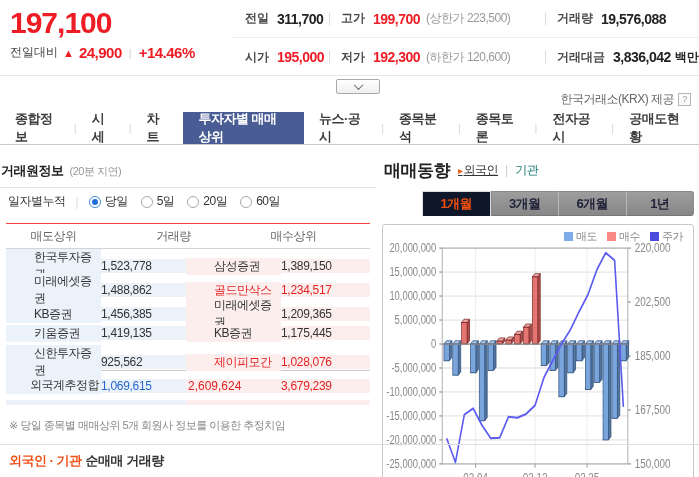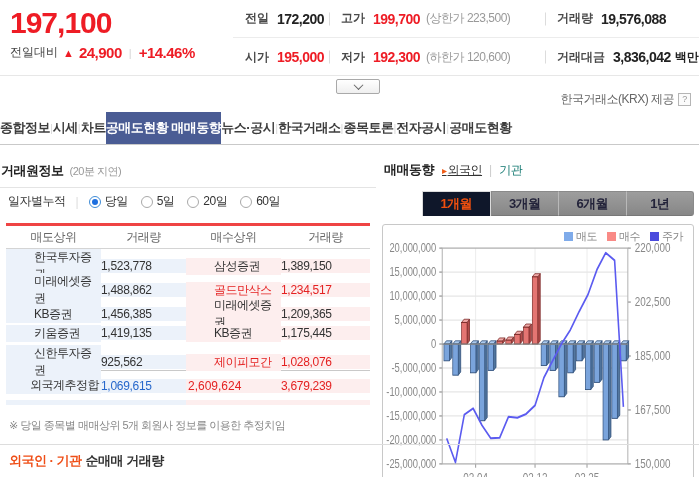--- a/index.html
+++ b/index.html
@@ -34,21 +34,21 @@
       display:flex; align-items:center; justify-content:center; cursor:pointer; }
   .chev { width:7px; height:7px; border-left:1px solid #666; border-bottom:1px solid #666;
           transform:rotate(-45deg) translate(1px,-1px); }
   .provider { position:absolute; right:8px; top:91px; color:#666; font-size:12px; display:flex; align-items:center; gap:4px; letter-spacing:-0.5px;}
   .help-ico { display:inline-block; width:13px; height:13px; border:1px solid #b5b5b5; color:#999;
               font-size:9px; line-height:11px; text-align:center; background:#fbfbfb; }
 
   
   .tabbar { position:absolute; left:0; top:112px; right:0; height:33px; border-bottom:1px solid #c9c9c9;
             display:flex; align-items:stretch; }
-  .tab { display:flex; align-items:center; padding:0 0; font-size:13px; font-weight:bold; color:#3c3c3c;
+  .tab { display:flex; align-items:center; padding:0 15px; font-size:13px; font-weight:bold; color:#3c3c3c;
          cursor:pointer; letter-spacing:-0.5px; }
   .tab.active { background:#4a5c94; color:#fff; }
   .tsep { display:flex; align-items:center; color:#d8d8d8; font-size:11px; }
 
   
   .left-panel { position:absolute; left:0; top:146px; width:376px; }
   .lp-title-row { margin:16px 8px 0 1px; height:16px; display:flex; align-items:baseline; gap:6px; }
   .lp-title { font-size:13px; font-weight:bold; color:#222; letter-spacing:-0.5px; }
   .lp-title-sub { font-size:11px; color:#999; letter-spacing:-0.5px; }
   .lp-divider { margin-top:9px; border-top:1px solid #e4e4e4; }
@@ -56,21 +56,21 @@
   .filter-lbl { color:#333; letter-spacing:-0.5px; }
   .f-sep { color:#ddd; }
   .radio-group { display:flex; align-items:center; gap:13px; }
   .radio-item { display:flex; align-items:center; gap:4px; cursor:pointer; color:#333; letter-spacing:-0.5px; }
   .rdot { width:12px; height:12px; border-radius:50%; border:1px solid #a9a9a9; background:#fff; position:relative; }
   .rdot.on { border-color:#3f8cd6; }
   .rdot.on::after { content:''; position:absolute; left:2px; top:2px; width:6px; height:6px; border-radius:50%; background:#1d6fdf; }
 
   .trader-table { margin:8px 6px 0 6px; }
   .t-grid { display:grid; grid-template-columns:95px 85px 95px 89px; }
-  .t-head { height:26px; align-items:center; border-top:3px solid #ef4444; border-bottom:1px solid #d4d4d4; }
+  .t-head { height:26px; align-items:center; border-top:1px solid #ef4444; border-bottom:1px solid #d4d4d4;gap:30px; }
   .t-head div { text-align:center; color:#666; letter-spacing:-0.5px; }
   .t-row { height:24px; align-items:center; }
   .c-sell { background:#ecf2fa; }
   .c-buy { background:#fdeeee; }
   .c-name { padding-left:28px; color:#333; letter-spacing:-0.5px; }
   .c-vol { padding-right:1px; color:#333; letter-spacing:-0.3px; }
   .red-t { color:#e42222 !important; }
   .blue-t { color:#2667cb !important; }
   .t-foot { height:30px; align-items:center; border-top:1px solid #c9c9c9; margin-top:1px; }
   .t-foot .c-name { padding-left:24px; }
@@ -79,21 +79,21 @@
   .footnote { margin:13px 8px 0 9px; font-size:11px; color:#888; letter-spacing:-0.5px; }
 
   .bottom-divider { position:absolute; left:0; top:444px; right:0; border-top:1px solid #ddd; }
   .bottom-title { position:absolute; left:9px; top:452px; font-size:13px; font-weight:bold; letter-spacing:-0.5px; }
   .bt-em { color:#ef4e17; }
   .bt-rest { color:#333; margin-left:4px; }
 
   
   .right-panel { position:absolute; left:376px; top:146px; width:323px; }
   .rp-title-row { margin:16px 6px 0 8px; height:16px; display:flex; align-items:center; gap:8px; }
-  .rp-title { font-size:13px; font-weight:bold; color:#222; letter-spacing:-0.5px; }
+  .rp-title { font-size:17px; font-weight:bold; color:#222; letter-spacing:-0.5px; }
   .rp-links { display:flex; align-items:center; gap:7px; }
   .rp-link { cursor:pointer; color:#0f766e; letter-spacing:-0.5px; }
   .rp-link.active { color:#333; text-decoration:underline; }
   .rp-link .arr { color:#f05a14; margin-right:1px; font-size:10px; }
   .rl-sep { color:#ccc; }
 
   .period-tabs { margin:13px 5px 0 6px; height:25px; display:flex; }
   .ptab { flex:1; display:flex; align-items:center; justify-content:center; font-size:13px; font-weight:bold;
           cursor:pointer; letter-spacing:-0.5px; }
   .ptab.active { background:#0f172a; color:#ee4f0f; border:1px solid #dcdcdc; border-bottom:none;margin-left:40px; }
@@ -120,21 +120,21 @@
         <span class="chg-lbl">전일대비</span>
         <span class="chg-arrow">▲</span>
         <span class="chg-val">24,900</span>
         <span class="chg-sep">|</span>
         <span class="chg-pct">+14.46%</span>
       </div>
     </div>
     <div class="stats">
       <div class="stat row1">
         <span class="s-lbl">전일</span>
-        <span class="s-val">172,200</span>
+        <span class="s-val">311,700</span>
       </div>
       <div class="stat row1 vsep">
         <span class="s-lbl">고가</span>
         <span class="s-val red">199,700</span>
         <span class="s-extra">(상한가 223,500)</span>
       </div>
       <div class="stat row1 vsep">
         <span class="s-lbl">거래량</span>
         <span class="s-val">19,576,088</span>
       </div>
@@ -162,24 +162,24 @@
     <span>한국거래소(KRX) 제공</span>
     <span class="help-ico">?</span>
   </div>
 
   <div class="tabbar" id="tabbar">
       <div class="tab">종합정보</div>
       <span class="tsep">|</span>
       <div class="tab">시세</div>
       <span class="tsep">|</span>
       <div class="tab">차트</div>
-      <div class="tab active">공매도현황 매매동향</div>
+      <div class="tab active">투자자별 매매상위</div>
       <div class="tab">뉴스·공시</div>
       <span class="tsep">|</span>
-      <div class="tab">한국거래소</div>
+      <div class="tab">종목분석</div>
       <span class="tsep">|</span>
       <div class="tab">종목토론</div>
       <span class="tsep">|</span>
       <div class="tab">전자공시</div>
       <span class="tsep">|</span>
       <div class="tab">공매도현황</div>
     </div>
 
   <div class="left-panel">
     <div class="lp-title-row">

